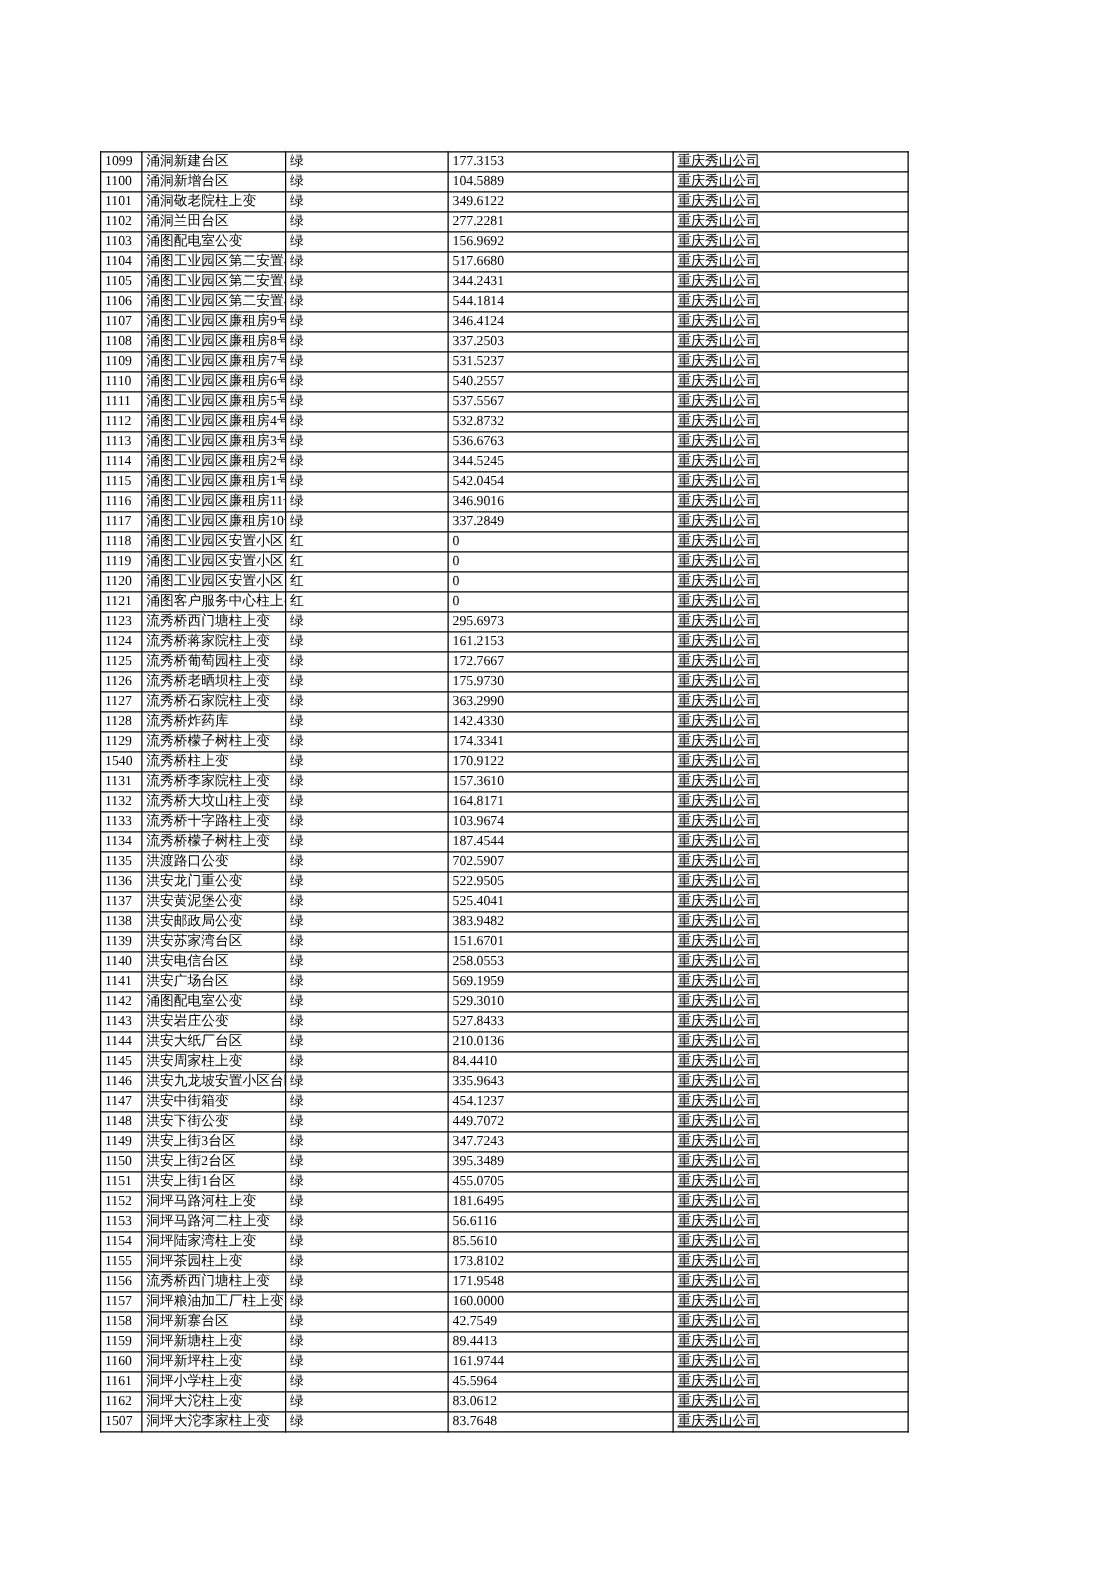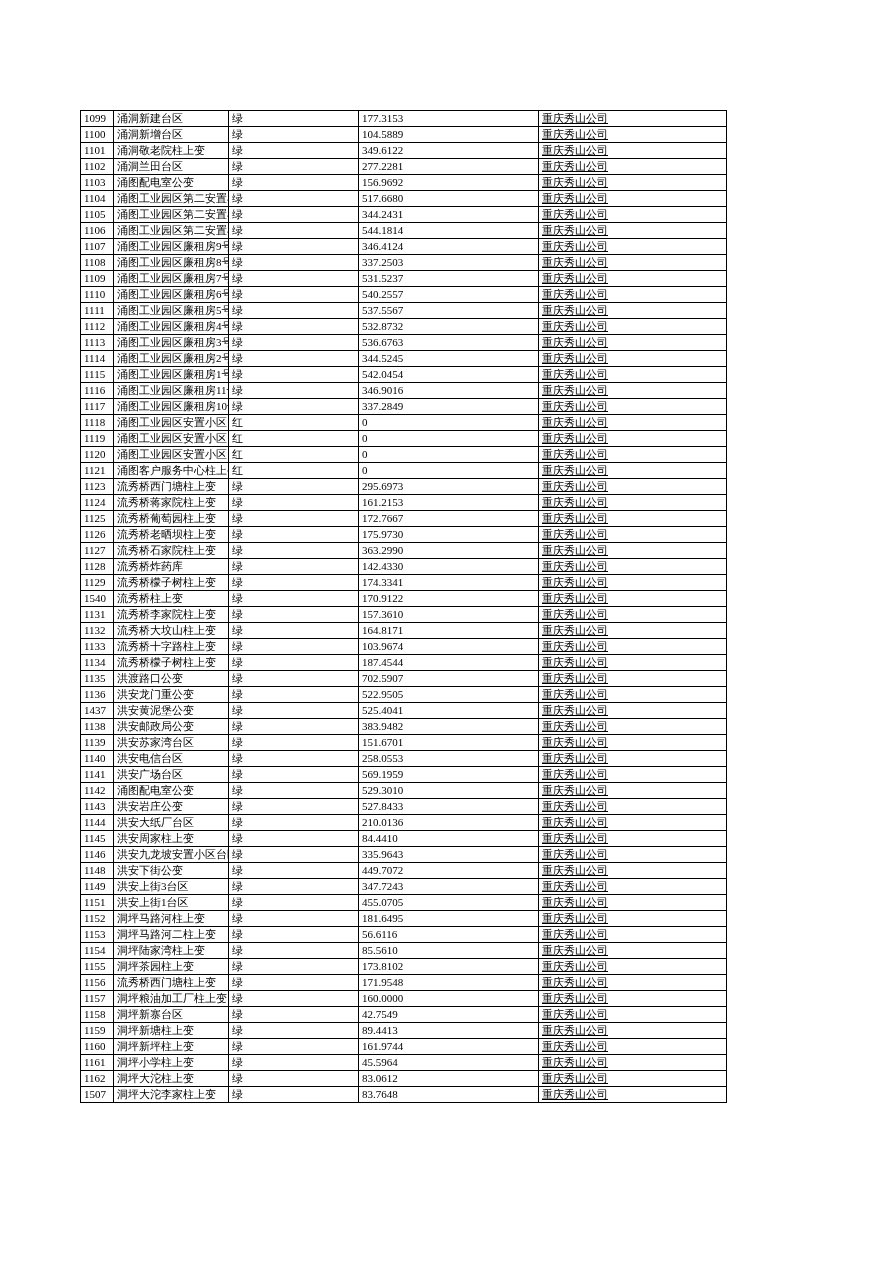--- a/index.html
+++ b/index.html
@@ -16,21 +16,21 @@
   }
   .page {
     position: absolute;
     inset: 0;
     background: #ffffff;
     overflow: hidden;
   }
   table.data-table {
     position: absolute;
     left: 80px;
-    top: 110px;
+    top: 121px;
     width: 646px;
     border-collapse: collapse;
     table-layout: fixed;
   }
   table.data-table td {
     border: 1px solid #000000;
     height: 15px;
     line-height: 15px;
     font-size: 11px;
     padding: 0 1px 0 3px;
@@ -352,21 +352,21 @@
 
   <tr>
     <td class="id-cell">1136</td>
     <td class="name-cell">洪安龙门重公变</td>
     <td class="status-cell">绿</td>
     <td class="value-cell">522.9505</td>
     <td class="company-cell"><span>重庆秀山公司</span></td>
   </tr>
 
   <tr>
-    <td class="id-cell">1437</td>
+    <td class="id-cell">1137</td>
     <td class="name-cell">洪安黄泥堡公变</td>
     <td class="status-cell">绿</td>
     <td class="value-cell">525.4041</td>
     <td class="company-cell"><span>重庆秀山公司</span></td>
   </tr>
 
   <tr>
     <td class="id-cell">1138</td>
     <td class="name-cell">洪安邮政局公变</td>
     <td class="status-cell">绿</td>
@@ -431,37 +431,51 @@
   </tr>
 
   <tr>
     <td class="id-cell">1146</td>
     <td class="name-cell">洪安九龙坡安置小区台区</td>
     <td class="status-cell">绿</td>
     <td class="value-cell">335.9643</td>
     <td class="company-cell"><span>重庆秀山公司</span></td>
   </tr>
 
+  <tr>
+    <td class="id-cell">1147</td>
+    <td class="name-cell">洪安中街箱变</td>
+    <td class="status-cell">绿</td>
+    <td class="value-cell">454.1237</td>
+    <td class="company-cell"><span>重庆秀山公司</span></td>
+  </tr>
 
   <tr>
     <td class="id-cell">1148</td>
     <td class="name-cell">洪安下街公变</td>
     <td class="status-cell">绿</td>
     <td class="value-cell">449.7072</td>
     <td class="company-cell"><span>重庆秀山公司</span></td>
   </tr>
 
   <tr>
     <td class="id-cell">1149</td>
     <td class="name-cell">洪安上街3台区</td>
     <td class="status-cell">绿</td>
     <td class="value-cell">347.7243</td>
     <td class="company-cell"><span>重庆秀山公司</span></td>
   </tr>
 
+  <tr>
+    <td class="id-cell">1150</td>
+    <td class="name-cell">洪安上街2台区</td>
+    <td class="status-cell">绿</td>
+    <td class="value-cell">395.3489</td>
+    <td class="company-cell"><span>重庆秀山公司</span></td>
+  </tr>
 
   <tr>
     <td class="id-cell">1151</td>
     <td class="name-cell">洪安上街1台区</td>
     <td class="status-cell">绿</td>
     <td class="value-cell">455.0705</td>
     <td class="company-cell"><span>重庆秀山公司</span></td>
   </tr>
 
   <tr>

